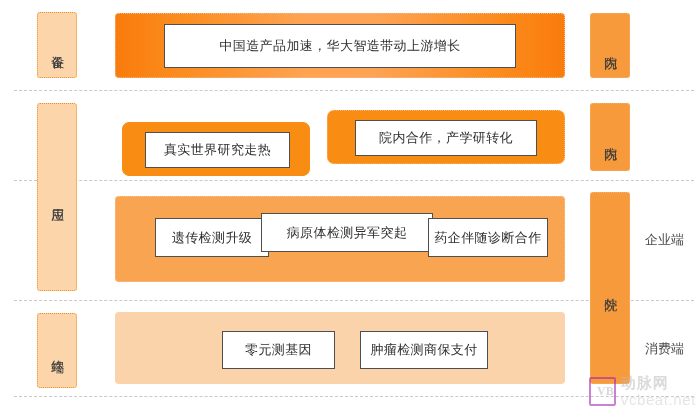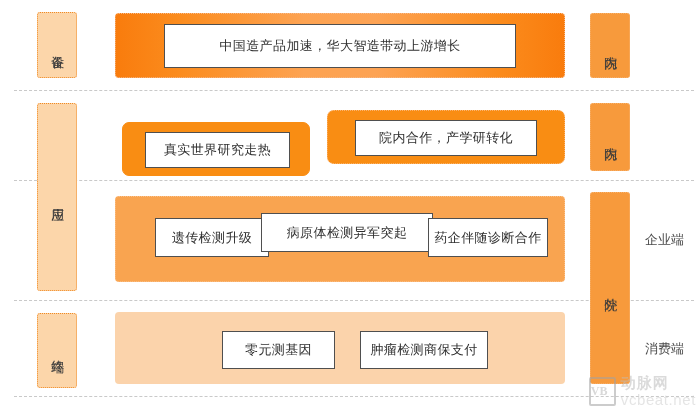--- a/index.html
+++ b/index.html
@@ -109,23 +109,23 @@
   
   .watermark{
     position:absolute;
     right:4px;bottom:4px;
     display:flex;align-items:center;gap:5px;
     opacity:0.55;
     pointer-events:none;
   }
   .wm-mark{
     width:23px;height:25px;
-    border:2px solid #a3a3a3;
+    border:2px solid #a21caf;
     border-radius:2px;
-    display:flex;align-items:center;justify-content:flex-start;
+    display:flex;align-items:center;justify-content:flex-end;
     color:#b9b9b9;font-size:12px;font-weight:bold;
     font-family:"Liberation Serif",serif;
   }
   .wm-text{display:flex;flex-direction:column;line-height:1;}
   .wm-cn{color:#bdbdbd;font-size:15px;font-weight:bold;letter-spacing:1px;}
   .wm-en{color:#cfcfcf;font-size:15px;letter-spacing:0.6px;margin-top:2px;}
 </style>
 </head>
 <body>
 

